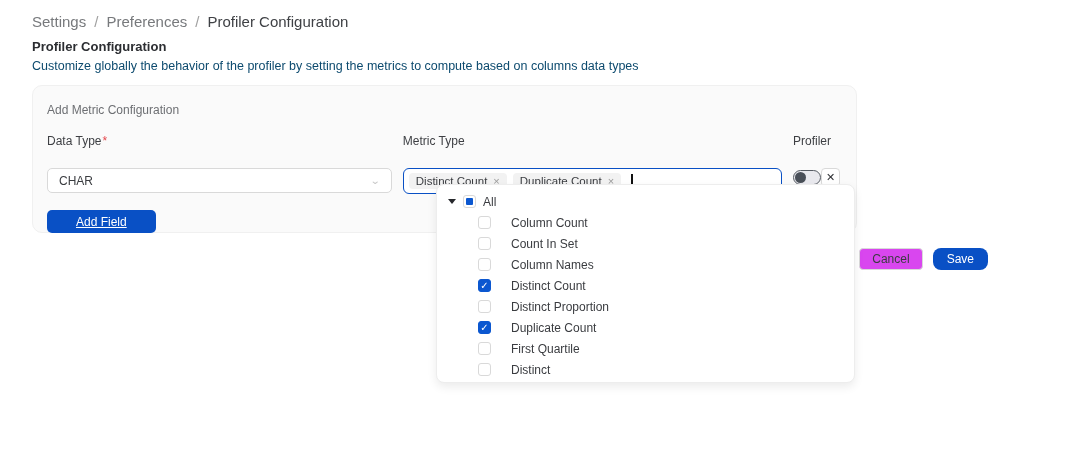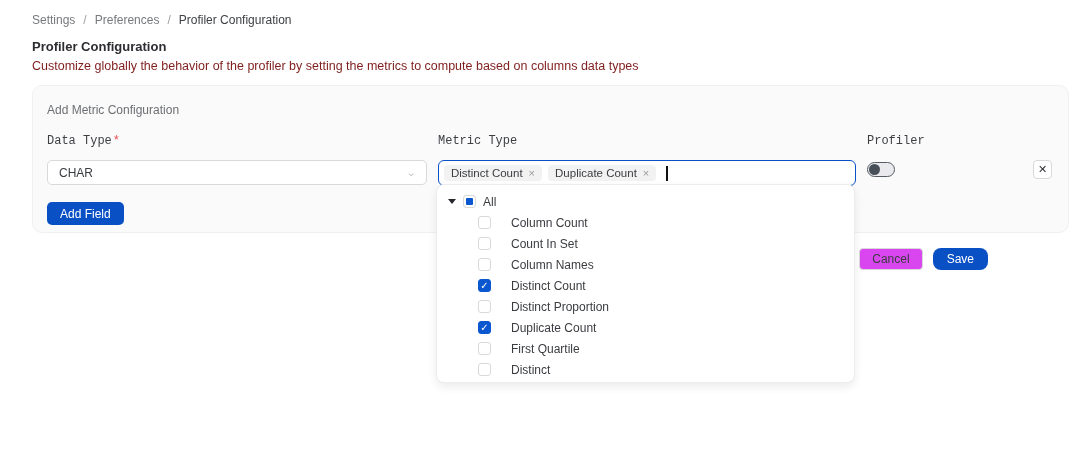--- a/index.html
+++ b/index.html
@@ -1,39 +1,39 @@
 <!DOCTYPE html>
 <html><head>
 <meta charset="utf-8">
 <style>
   * { margin:0; padding:0; box-sizing:border-box; }
   body { background:#fff; font-family:"Liberation Sans", sans-serif; }
   .container { position:relative; width:1072px; height:450px; background:#fff; overflow:hidden; }
 
   
   .breadcrumb { position:absolute; top:13px; left:32px; display:flex; align-items:center; gap:8px;
-                font-size:12px; color:#77797c; }
+                font-size:15px; color:#77797c; }
   .breadcrumb .sep { color:#a0a0a0; }
   .breadcrumb .crumb { cursor:pointer; }
   .breadcrumb .current { color:#3f4145; }
 
   
   .page-title { position:absolute; top:39px; left:32px; font-size:13px; font-weight:bold; color:#2b2d31; }
-  .page-subtitle { position:absolute; top:59px; left:32px; font-size:12.5px; color:#7f1d1d; }
+  .page-subtitle { position:absolute; top:59px; left:32px; font-size:12.5px; color:#0c4a6e; }
 
   
-  .panel { position:absolute; top:85px; left:32px; width:1037px; height:148px;
+  .panel { position:absolute; top:85px; left:32px; width:825px; height:148px;
            background:#fafafa; border:1px solid #f0f0f0; border-radius:10px; padding:17px 14px; }
   .panel-title { font-size:12px; color:#6d6f73; margin-bottom:17px; }
 
   .form-row { display:flex; gap:11px; }
   .col-datatype { width:380px; }
   .col-metric { width:418px; }
   .col-disable { flex:1; }
-  .field-label { font-size:12px; color:#3d3f43; margin-bottom:12px;font-family:Liberation Mono, monospace; }
+  .field-label { font-size:12px; color:#3d3f43; margin-bottom:20px; }
   .required { color:#e5484d; margin-left:1px; }
 
   .select { height:25px; background:#fff; border:1px solid #d9d9d9; border-radius:5px;
             display:flex; align-items:center; justify-content:space-between; padding:0 11px;
             font-size:12px; color:#3a3c40; cursor:pointer; }
   .chevron { color:#c8c8c8; font-size:10px; transform:scaleX(1.3); }
 
   .multiselect { min-height:26px; background:#fff; border:1.5px solid #0950C5; border-radius:6px;
                  display:flex; align-items:center; padding:2px 5px; gap:6px; cursor:text; }
   .tag { background:#f2f2f2; border-radius:4px; padding:2px 7px; font-size:11.5px; color:#3a3c40;
@@ -43,22 +43,22 @@
   @keyframes blink { 50% { opacity:0; } }
 
   .disable-controls { display:flex; align-items:center; justify-content:space-between; padding-right:2px; margin-top:5px; }
   .toggle { position:relative; width:28px; height:15px; background:#e9e9ee; border:1px solid #575c64;
             border-radius:999px; cursor:pointer; }
   .toggle-knob { position:absolute; top:1px; left:1px; width:11px; height:11px; border-radius:50%; background:#494f58; }
   .remove-btn { width:19px; height:19px; background:#fff; border:1px solid #d9d9d9; border-radius:4px;
                 display:flex; align-items:center; justify-content:center; font-size:11px; color:#2f3135;
                 cursor:pointer; font-family:inherit; }
 
-  .add-field-btn { margin-top:16px; height:23px; padding:0 13px; background:#0950C5; color:#fff;
-                   border:none; border-radius:5px; font-size:12px; font-family:inherit; cursor:pointer; }
+  .add-field-btn { margin-top:16px; height:23px; padding:0 29px; background:#0950C5; color:#fff;
+                   border:none; border-radius:5px; font-size:12px; font-family:inherit; cursor:pointer;text-decoration:underline; }
 
   
   .dropdown { position:absolute; top:184px; left:436px; width:419px; height:199px; background:#fff;
               border:1px solid #ededed; border-radius:8px; box-shadow:0 4px 10px rgba(0,0,0,0.08);
               padding:6px 0 5px; z-index:5; }
   .dd-row { height:21px; display:flex; align-items:center; font-size:12px; color:#3a3c40; cursor:pointer; }
   .dd-row.parent { padding-left:11px; gap:7px; }
   .dd-row.child { padding-left:41px; gap:20px; }
   .caret { width:0; height:0; border-left:4px solid transparent; border-right:4px solid transparent;
            border-top:5px solid #26282c; flex:none; }

